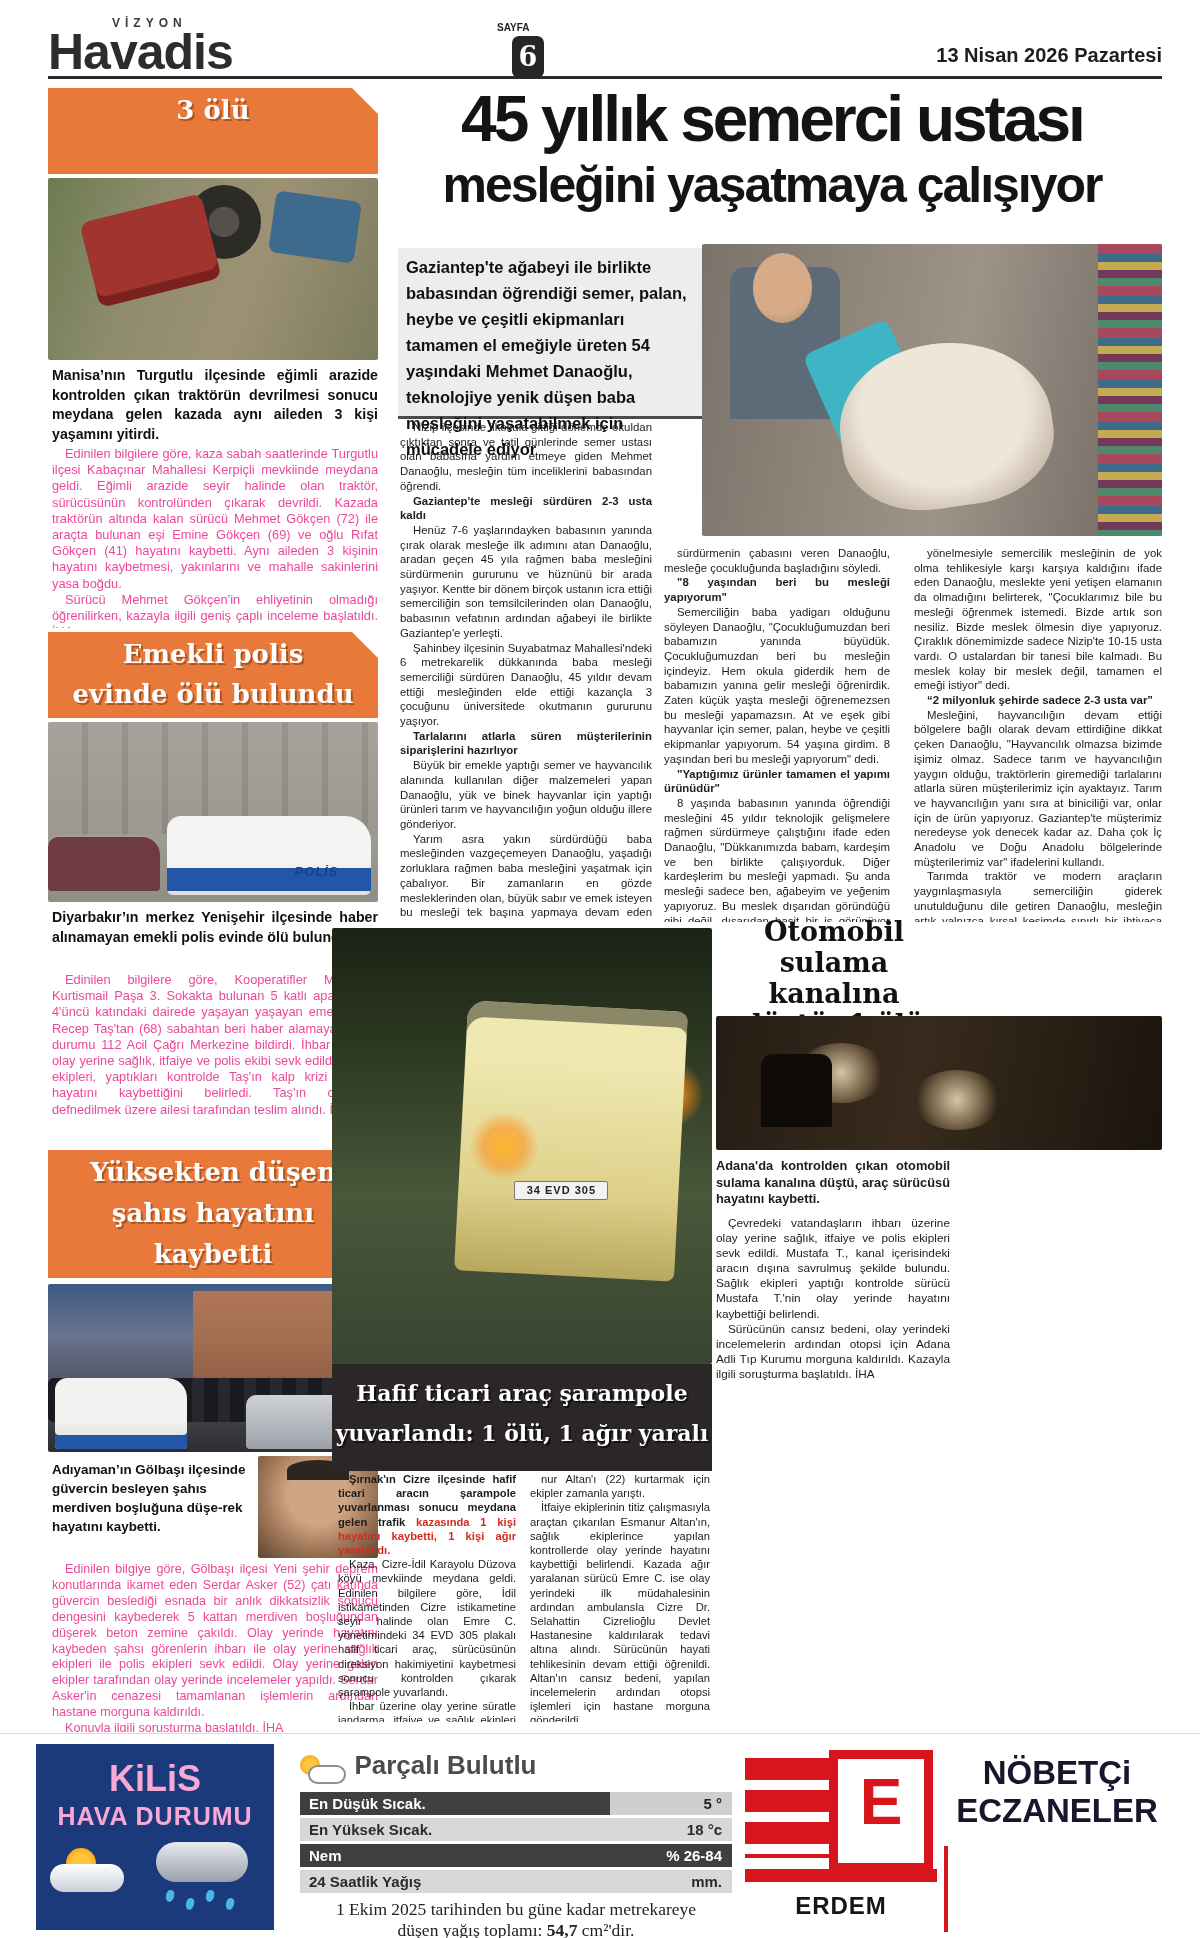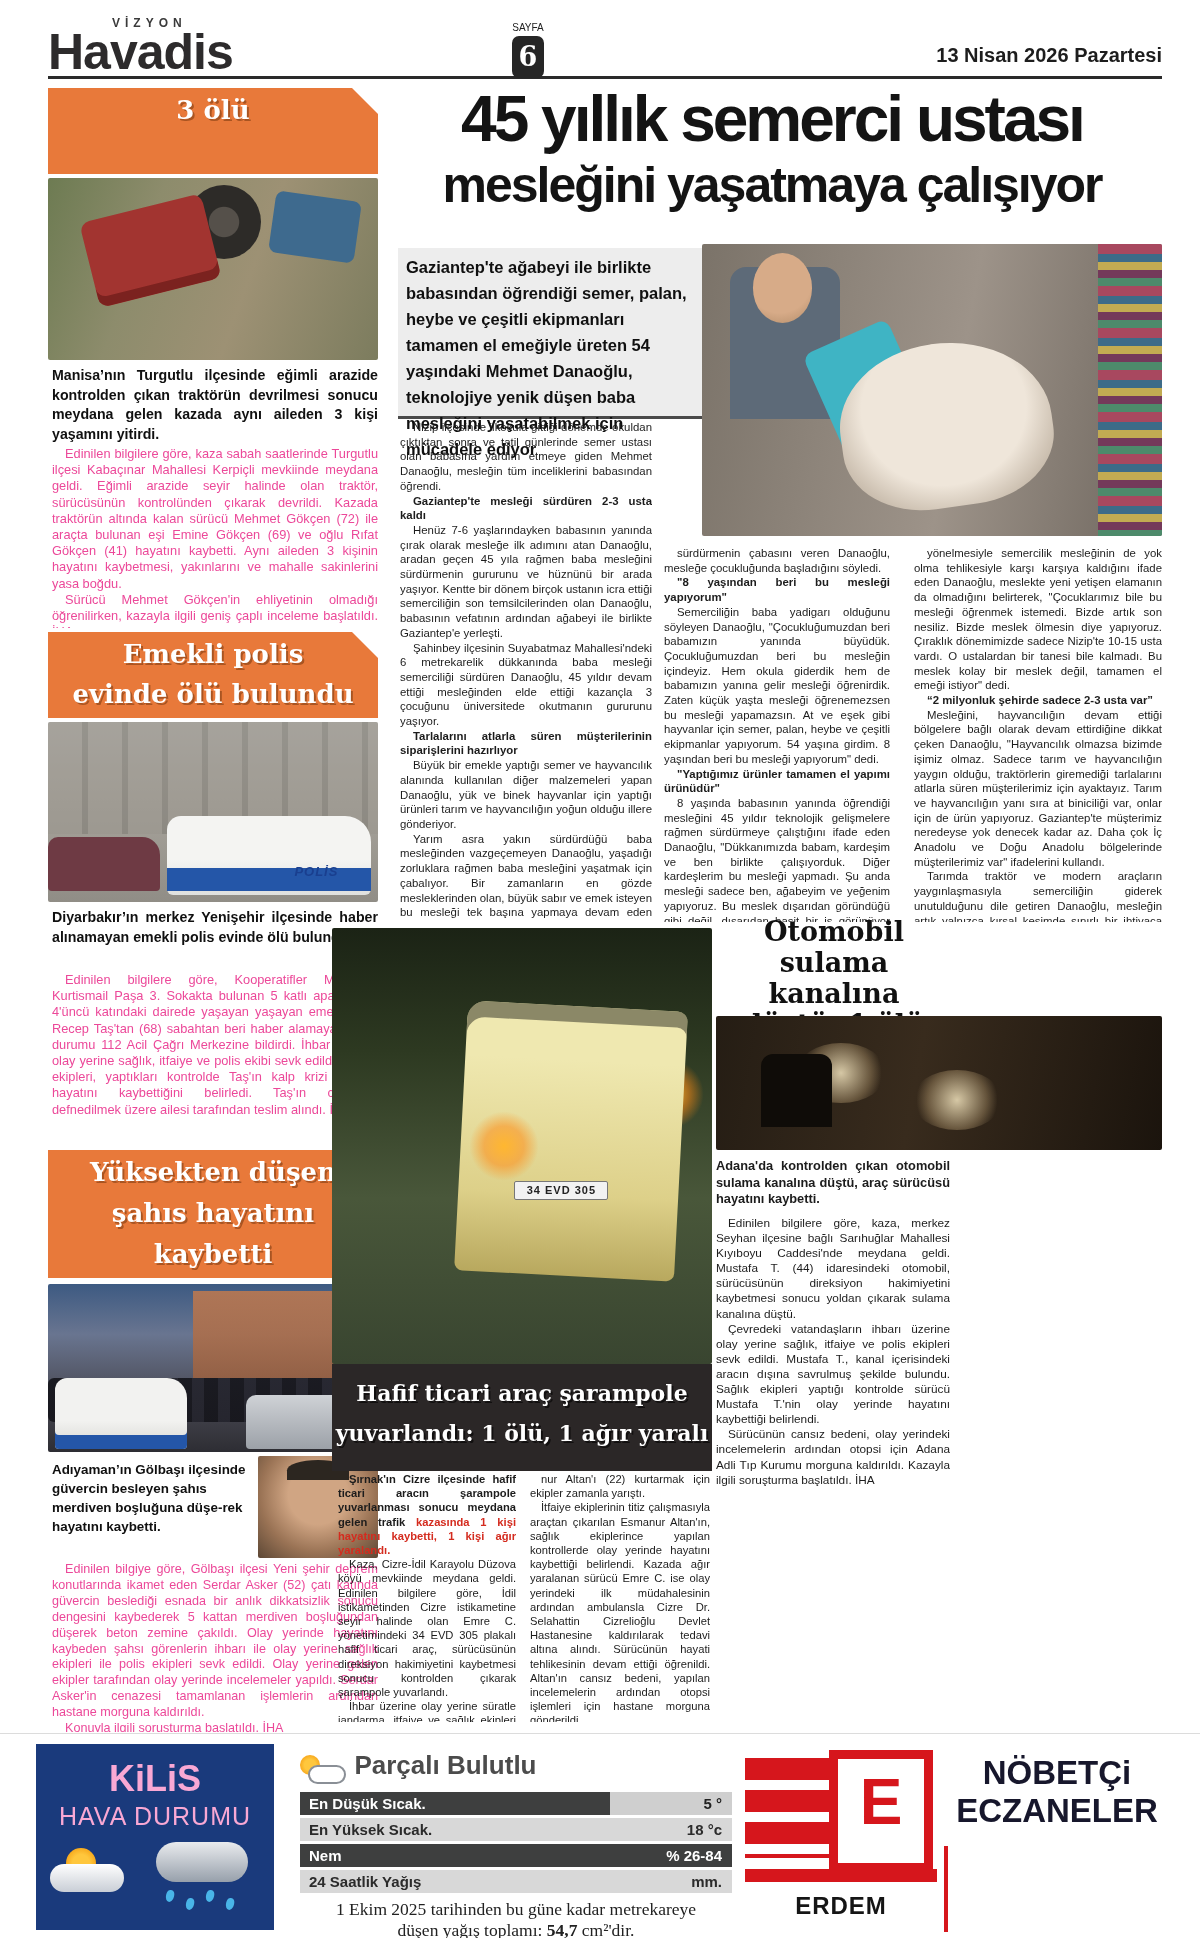--- a/index.html
+++ b/index.html
@@ -4,21 +4,21 @@
 <style>
   html,body{margin:0;padding:0;background:#e9e9e9;}
   #page{position:relative;width:1200px;height:1938px;background:#ffffff;margin:0 auto;
         font-family:"Liberation Sans",sans-serif;color:#1c1c1c;overflow:hidden;}
   .abs{position:absolute;}
 
   
   .brand-small{font-size:12px;font-weight:700;letter-spacing:5px;color:#3a3a3a;margin-left:64px;}
   .brand{font-size:50px;font-weight:800;color:#2d2b2c;letter-spacing:-1px;line-height:44px;}
   .head-rule{background:#2a2a2a;}
-  .sayfa-label{font-size:10px;font-weight:400;text-align:center;color:#222;}
+  .sayfa-label{font-size:10px;font-weight:700;text-align:left;color:#222;}
   .sayfa-box{background:#262626;border-radius:7px;color:#fff;text-align:center;
              font-family:"DejaVu Serif",serif;font-weight:700;font-size:27px;line-height:42px;}
   .edition-date{font-size:20px;font-weight:700;text-align:right;color:#1d1d1d;}
 
   
   .obox{background:#e8793a;clip-path:polygon(0 0,calc(100% - 26px) 0,100% 26px,100% 100%,0 100%);
         text-align:center;color:#fff;font-family:"DejaVu Serif",serif;font-weight:700;
         text-shadow:2px 2px 0 rgba(93,40,5,.45);}
   .obox .l{display:block;font-size:26px;line-height:40px;}
   .obox3 .l{line-height:41px;}
@@ -82,21 +82,21 @@
   .ph-van .glow2{right:2%;top:30%;}
   .ph-van .plate{position:absolute;left:48%;top:58%;width:92px;height:17px;background:#f2f2f2;border:1px solid #777;border-radius:2px;color:#222;font-weight:700;font-size:11px;line-height:16px;text-align:center;letter-spacing:1px;}
   .ph-canal{background:linear-gradient(100deg,#251d14 0%,#382b1d 45%,#1b140d 100%);}
   .ph-canal .lt1,.ph-canal .lt2{position:absolute;width:90px;height:60px;border-radius:50%;background:radial-gradient(circle,rgba(255,240,200,.8) 0%,rgba(255,220,160,.25) 55%,rgba(0,0,0,0) 75%);}
   .ph-canal .lt1{left:18%;top:20%;}.ph-canal .lt2{left:44%;top:40%;}
   .ph-canal .fig{position:absolute;left:10%;top:28%;width:16%;height:55%;background:#0f0c08;border-radius:12px 12px 0 0;}
 
   
   .kilis{background:#1a3a7c;color:#f9a8d4;text-align:center;}
   .kilis .c1{font-size:36px;font-weight:700;margin-top:14px;}
-  .kilis .c2{font-size:25px;font-weight:400;letter-spacing:1px;margin-top:2px;}
+  .kilis .c2{font-size:25px;font-weight:700;letter-spacing:1px;margin-top:2px;}
   .wicon{position:absolute;}
   .sun{width:30px;height:30px;border-radius:50%;background:radial-gradient(circle,#ffc73d 40%,#f08f00);}
   .cloud{border-radius:20px;background:linear-gradient(#ffffff,#c9ced6);}
   .cloud2{border-radius:22px;background:linear-gradient(#e9ebee,#97a0ab);}
   .drop{width:8px;height:12px;border-radius:50% 50% 60% 60%;background:#49b5e8;transform:rotate(14deg);}
   .wtitle{font-size:26px;font-weight:600;color:#4c4c4c;}
   .wt-sun{position:absolute;left:0;top:2px;width:20px;height:20px;border-radius:50%;background:radial-gradient(circle,#ffc73d 40%,#f08c00);}
   .wt-cloud{position:absolute;left:8px;top:12px;width:34px;height:15px;border-radius:10px;background:#fff;border:2px solid #8a8f96;}
   .wrow{display:flex;height:23px;margin-bottom:3px;font-size:15px;font-weight:700;line-height:23px;}
   .wrow .lab{flex:1;padding-left:9px;}
@@ -239,21 +239,20 @@
     <div>kanalına</div>
     <div>düştü: 1 ölü</div>
   </div>
   <div class="abs photo ph-canal" style="left:716px;top:1016px;width:446px;height:134px;">
     <div class="lt1"></div>
     <div class="lt2"></div>
     <div class="fig"></div>
   </div>
   <div class="abs oto-lead" style="left:716px;top:1158px;width:234px;">Adana'da kontrolden çıkan otomobil sulama kanalına düştü, araç sürücüsü hayatını kaybetti.</div>
   <div class="abs oto-body" style="left:716px;top:1216px;width:234px;height:500px;">
-      <p class="para">Edinilen bilgilere göre, kaza, merkez Seyhan ilçesine bağlı Sarıhuğlar Mahallesi Kıyıboyu Caddesi'nde meydana geldi. Mustafa T. (44) idaresindeki otomobil, sürücüsünün direksiyon hakimiyetini kaybetmesi sonucu yoldan çıkarak sulama kanalına düştü.</p>
       <p class="para">Çevredeki vatandaşların ihbarı üzerine olay yerine sağlık, itfaiye ve polis ekipleri sevk edildi. Mustafa T., kanal içerisindeki aracın dışına savrulmuş şekilde bulundu. Sağlık ekipleri yaptığı kontrolde sürücü Mustafa T.'nin olay yerinde hayatını kaybettiği belirlendi.</p>
       <p class="para">Sürücünün cansız bedeni, olay yerindeki incelemelerin ardından otopsi için Adana Adli Tıp Kurumu morguna kaldırıldı. Kazayla ilgili soruşturma başlatıldı. İHA</p>
     </div>
 
   <div class="abs thin-rule" style="left:0;top:1733px;width:1200px;height:1px;"></div>
 
   <div class="abs kilis" style="left:36px;top:1744px;width:238px;height:186px;">
     <div class="c1">KiLiS</div>
     <div class="c2">HAVA DURUMU</div>
     <div class="wicon sun" style="left:30px;top:104px;"></div>

